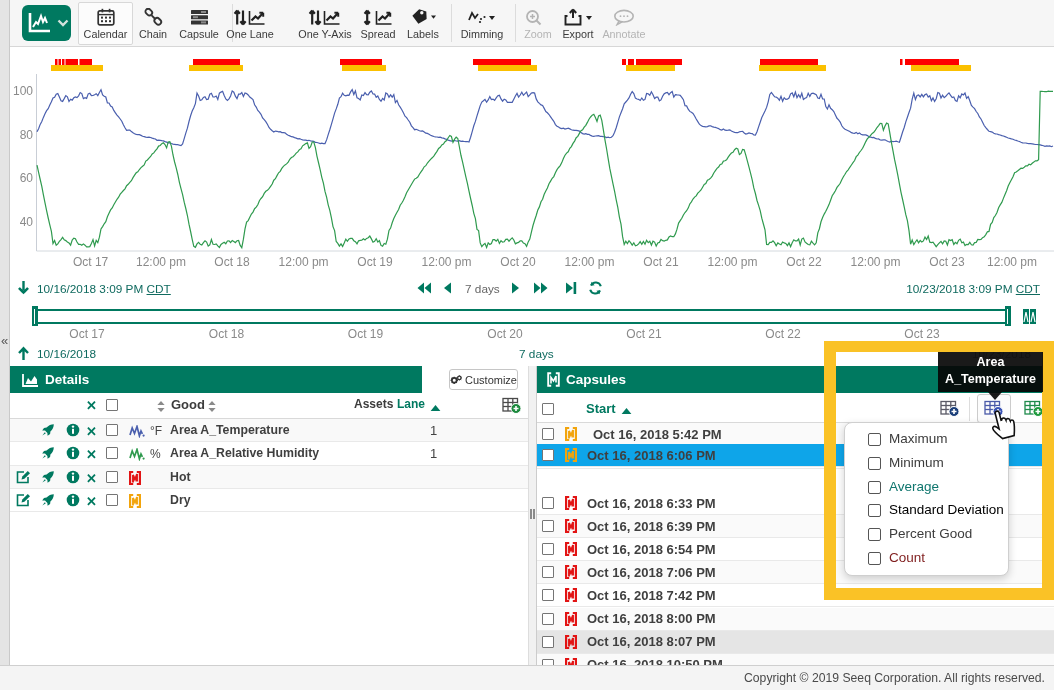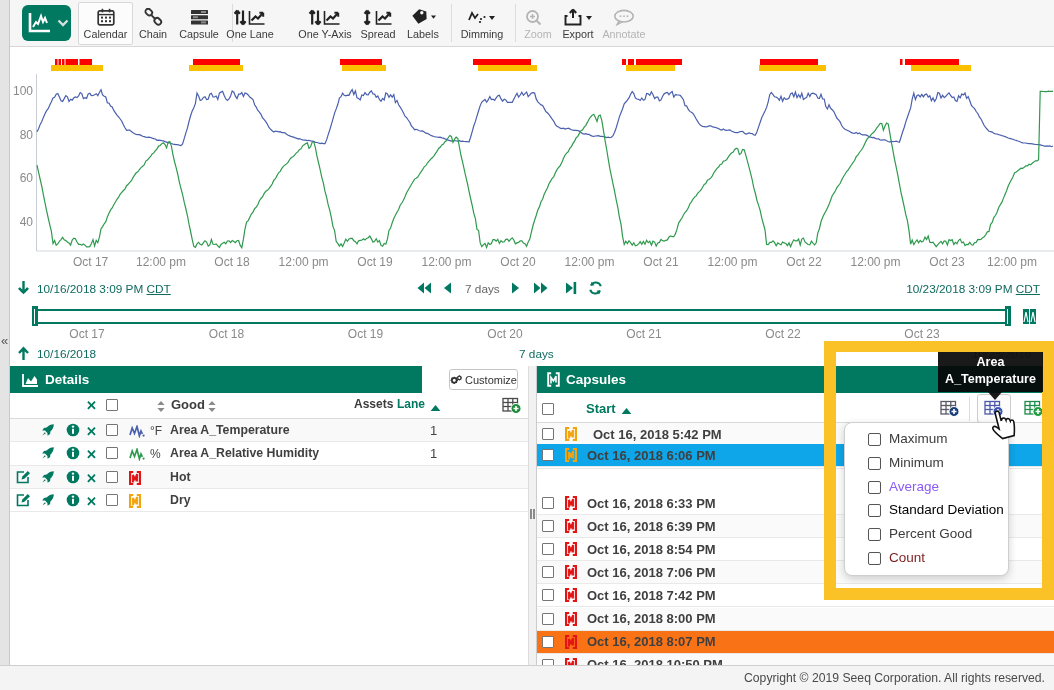--- a/index.html
+++ b/index.html
@@ -529,21 +529,21 @@
       </svg></div>
     <span class="dtxt" style="left:50px;top:3.5px">Oct 16, 2018 6:39 PM</span>
   </div>
 <div class="row" style="left:537px;top:538.3px;width:517px;height:23.06px;background:#ffffff">
     <div class="cb" style="left:5px;top:5px"></div>
     <div class="abs" style="left:28px;top:4px"><svg width="12" height="14" viewBox="0 0 12 14" style="">
         <path d="M4.2 1 H1.1 V13 H4.2" stroke="#e21414" stroke-width="2.2" fill="none"></path>
         <path d="M7.8 1 H10.9 V13 H7.8" stroke="#e21414" stroke-width="2.2" fill="none"></path>
         <path d="M4 11.5 V4 L6 8.5 L8 3 V10.5" stroke="#e21414" stroke-width="1.9" fill="none"></path>
       </svg></div>
-    <span class="dtxt" style="left:50px;top:3.5px">Oct 16, 2018 8:54 PM</span>
+    <span class="dtxt" style="left:50px;top:3.5px">Oct 16, 2018 6:54 PM</span>
   </div>
 <div class="row" style="left:537px;top:561.4px;width:517px;height:23.06px;background:#fafafa">
     <div class="cb" style="left:5px;top:5px"></div>
     <div class="abs" style="left:28px;top:4px"><svg width="12" height="14" viewBox="0 0 12 14" style="">
         <path d="M4.2 1 H1.1 V13 H4.2" stroke="#e21414" stroke-width="2.2" fill="none"></path>
         <path d="M7.8 1 H10.9 V13 H7.8" stroke="#e21414" stroke-width="2.2" fill="none"></path>
         <path d="M4 11.5 V4 L6 8.5 L8 3 V10.5" stroke="#e21414" stroke-width="1.9" fill="none"></path>
       </svg></div>
     <span class="dtxt" style="left:50px;top:3.5px">Oct 16, 2018 7:06 PM</span>
   </div>
@@ -558,21 +558,21 @@
   </div>
 <div class="row" style="left:537px;top:607.5px;width:517px;height:23.06px;background:#fafafa">
     <div class="cb" style="left:5px;top:5px"></div>
     <div class="abs" style="left:28px;top:4px"><svg width="12" height="14" viewBox="0 0 12 14" style="">
         <path d="M4.2 1 H1.1 V13 H4.2" stroke="#e21414" stroke-width="2.2" fill="none"></path>
         <path d="M7.8 1 H10.9 V13 H7.8" stroke="#e21414" stroke-width="2.2" fill="none"></path>
         <path d="M4 11.5 V4 L6 8.5 L8 3 V10.5" stroke="#e21414" stroke-width="1.9" fill="none"></path>
       </svg></div>
     <span class="dtxt" style="left:50px;top:3.5px">Oct 16, 2018 8:00 PM</span>
   </div>
-<div class="row" style="left:537px;top:630.5px;width:517px;height:23.06px;background:#f97316">
+<div class="row" style="left:537px;top:630.5px;width:517px;height:23.06px;background:#e5e5e5">
     <div class="cb" style="left:5px;top:5px"></div>
     <div class="abs" style="left:28px;top:4px"><svg width="12" height="14" viewBox="0 0 12 14" style="">
         <path d="M4.2 1 H1.1 V13 H4.2" stroke="#e21414" stroke-width="2.2" fill="none"></path>
         <path d="M7.8 1 H10.9 V13 H7.8" stroke="#e21414" stroke-width="2.2" fill="none"></path>
         <path d="M4 11.5 V4 L6 8.5 L8 3 V10.5" stroke="#e21414" stroke-width="1.9" fill="none"></path>
       </svg></div>
     <span class="dtxt" style="left:50px;top:3.5px">Oct 16, 2018 8:07 PM</span>
   </div>
 <div class="row" style="left:537px;top:653.6px;width:517px;height:23.06px;background:#fafafa">
     <div class="cb" style="left:5px;top:5px"></div>
@@ -592,21 +592,21 @@
 <div class="ovl" style="left:1042px;top:352px;width:12px;height:248px"></div>
 <div class="ovl" style="left:824px;top:588px;width:230px;height:12px"></div>
 <div class="abs" style="left:938px;top:352px;width:105px;height:40px;background:rgba(6,6,6,0.92);color:#fff;font-weight:bold;font-size:12.5px;text-align:center;line-height:1.35;padding-top:2px">Area<br>A_Temperature</div>
 <div class="abs" style="left:988px;top:392px;width:0;height:0;border-left:7px solid transparent;border-right:7px solid transparent;border-top:8px solid rgba(6,6,6,0.92)"></div>
 <div class="abs" style="left:844px;top:422px;width:165px;height:154px;background:#fff;border:1px solid #cfcfcf;border-radius:8px;box-shadow:0 3px 9px rgba(0,0,0,0.18)">
     <div class="abs" style="left:23px;top:10px;width:13px;height:13px;border:1.5px solid #555;border-radius:2px"></div>
     <span class="abs" style="left:44px;top:8px;font-size:13.5px;color:#3c3c3c;white-space:nowrap">Maximum</span>
     <div class="abs" style="left:23px;top:33.8px;width:13px;height:13px;border:1.5px solid #555;border-radius:2px"></div>
     <span class="abs" style="left:44px;top:31.799999999999997px;font-size:13.5px;color:#3c3c3c;white-space:nowrap">Minimum</span>
     <div class="abs" style="left:23px;top:57.599999999999994px;width:13px;height:13px;border:1.5px solid #555;border-radius:2px"></div>
-    <span class="abs" style="left:44px;top:55.599999999999994px;font-size:13.5px;color:#8b5cf6;white-space:nowrap">Average</span>
+    <span class="abs" style="left:44px;top:55.599999999999994px;font-size:13.5px;color:#0f766e;white-space:nowrap">Average</span>
     <div class="abs" style="left:23px;top:81.39999999999999px;width:13px;height:13px;border:1.5px solid #555;border-radius:2px"></div>
     <span class="abs" style="left:44px;top:79.39999999999999px;font-size:13.5px;color:#000000;white-space:nowrap">Standard Deviation</span>
     <div class="abs" style="left:23px;top:105.19999999999999px;width:13px;height:13px;border:1.5px solid #555;border-radius:2px"></div>
     <span class="abs" style="left:44px;top:103.19999999999999px;font-size:13.5px;color:#3c3c3c;white-space:nowrap">Percent Good</span>
     <div class="abs" style="left:23px;top:129.0px;width:13px;height:13px;border:1.5px solid #555;border-radius:2px"></div>
     <span class="abs" style="left:44px;top:127.0px;font-size:13.5px;color:#7f1d1d;white-space:nowrap">Count</span>
   </div>
 <div class="abs" style="left:988px;top:404px;transform:rotate(-14deg)"><svg width="30" height="36" viewBox="0 0 30 36" style="">
       <path d="M11 34 C8 30 4 25 4 22 C4 20 6.5 19.5 8 21.5 L10 24 L10 8 C10 5.4 14 5.4 14 8 L14 16 L14.5 16 C14.8 13.8 18.3 13.8 18.6 16 L18.8 17 C19.4 15.2 22.3 15.6 22.5 17.5 L22.8 19 C23.5 17.6 26 18 26 20 C26 24 25 28 23 34 Z" fill="#fff" stroke="#111" stroke-width="1.6"></path>
     </svg></div>

